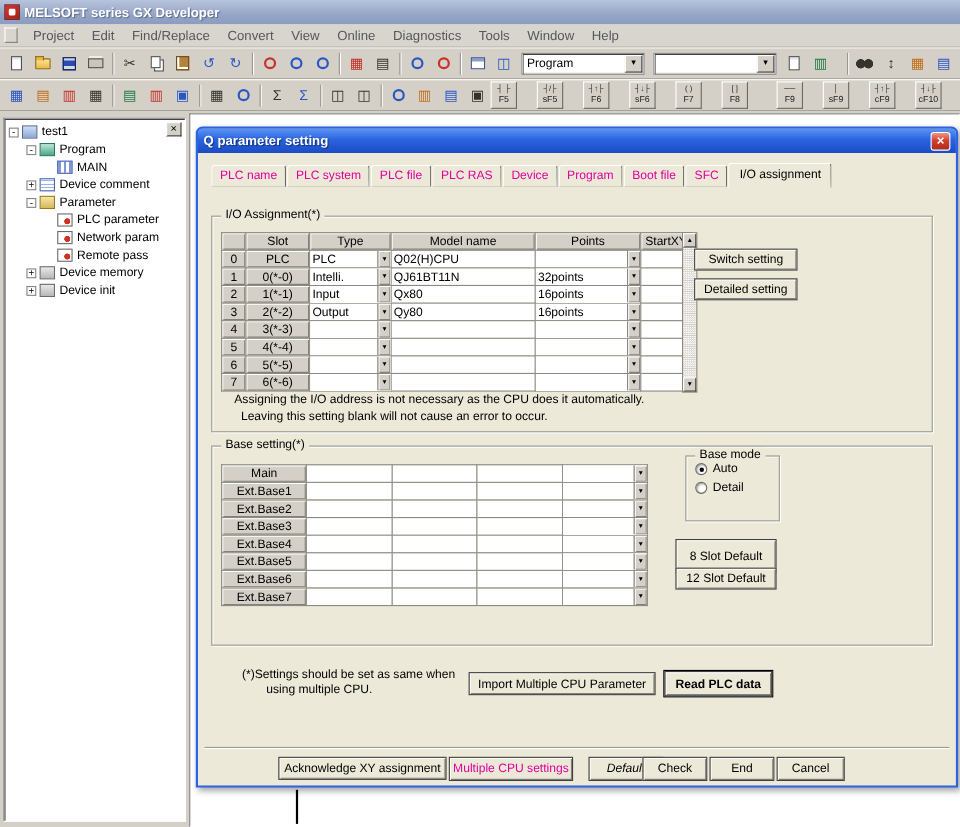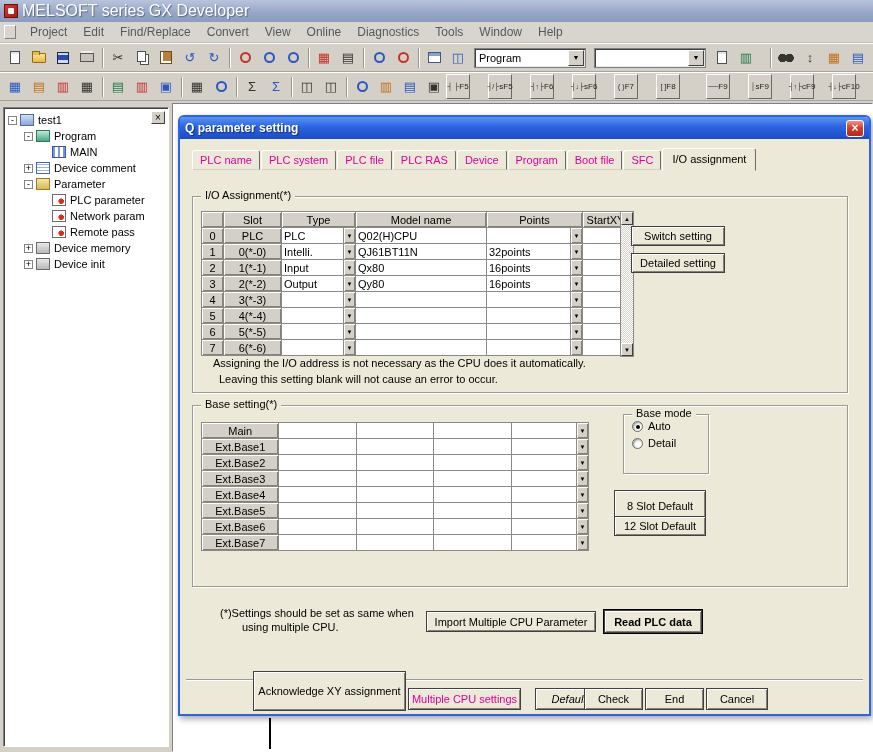--- a/index.html
+++ b/index.html
@@ -5,21 +5,21 @@
   * { margin:0; padding:0; box-sizing:border-box; }
   html,body { width:873px; height:752px; overflow:hidden; }
   body { font-family:"Liberation Sans", sans-serif; font-size:11px; background:#d4d0c8; position:relative; }
 
   
   .titlebar { height:22px; background:linear-gradient(180deg,#b8c4dc,#96a5c6 60%,#8c9cc0);
     display:flex; align-items:center; padding:0 4px; }
   .app-icon { width:14px; height:14px; background:linear-gradient(135deg,#e0332a,#a81c14); border:1px solid #6a0f0a;
     margin-right:4px; position:relative; }
   .app-icon::after { content:""; position:absolute; left:3px; top:3px; width:6px; height:6px; background:#fff; border-radius:1px; }
-  .title-text { color:#fff; font-weight:normal; font-size:16px; text-shadow:1px 1px 1px #5a6a8a; }
+  .title-text { color:#fff; font-weight:bold; font-size:12px; text-shadow:1px 1px 1px #5a6a8a; }
 
   .menubar { height:21px; background:#d8d5ce; display:flex; align-items:center; border-bottom:1px solid #c0bdb4; padding-left:22px; position:relative;}
   .menu-grip { position:absolute; left:4px; top:3px; width:12px; height:14px; border:1px solid #fff; border-right-color:#808080; border-bottom-color:#808080; background:#d8d5ce;}
   .menu-item { padding:2px 8px; color:#55585e; font-size:12px; cursor:default; }
 
   .toolbar { height:29px; background:#d4d0c8; border-top:1px solid #fff; border-bottom:1px solid #a8a49c;
     display:flex; align-items:center; padding:0 3px; }
   .tbtn { width:24px; height:23px; display:flex; align-items:center; justify-content:center;
     border:1px solid transparent; flex:0 0 auto; }
   .sep { width:1px; height:20px; background:#9a968e; box-shadow:1px 0 0 #fff; margin:0 3px; flex:0 0 auto; }
@@ -40,21 +40,21 @@
       radial-gradient(circle at 72% 50%, #35352f 4px, transparent 4.5px); }
   .blue { color:#2b57c4; } .red { color:#c63129; } .green { color:#1f7d4a; } .orange { color:#c2701d; } .dark { color:#33322e; }
 
   .combo { height:20px; background:#fff; border:1px solid #808080; box-shadow:inset 1px 1px 0 #404040, inset -1px -1px 0 #e8e8e8;
     display:flex; align-items:center; margin:0 4px; }
   .combo-text { flex:1; padding:0 4px; font-size:11px; color:#000; }
   .combo-arrow { width:16px; height:16px; margin-right:1px; background:#d4d0c8; border:1px solid; border-color:#fff #404040 #404040 #fff;
     display:flex; align-items:center; justify-content:center; font-size:7px; color:#000; }
 
   .fkey { width:24px; height:25px; border:1px solid; border-color:#fff #6a6a66 #6a6a66 #fff; background:#d4d0c8;
-    display:flex; flex-direction:row; align-items:center; justify-content:center; margin-right:18px; flex:0 0 auto; }
+    display:flex; flex-direction:column; align-items:center; justify-content:center; margin-right:18px; flex:0 0 auto; }
   .fsym { font-size:7px; line-height:8px; color:#222; white-space:nowrap; }
   .flbl { font-size:8px; line-height:9px; color:#222; }
   .fgroup { display:flex; margin-left:8px; flex:0 0 auto; }
 
   
   .workspace { position:absolute; left:0; top:101px; width:873px; height:651px; background:#d4d0c8; }
   .editor-bg { position:absolute; left:172px; top:2px; right:0; bottom:0; background:#fff; border:1px solid; border-color:#808080 #fff #fff #808080; }
   .cursor-line { position:absolute; left:96px; bottom:2px; width:2px; height:31px; background:#000; }
 
   .tree-panel { position:absolute; left:3px; top:6px; width:166px; height:640px; background:#fff;
@@ -615,21 +615,21 @@
         <div class="btn" style="left:421px; top:110px; width:92px; height:20px;">12 Slot Default</div>
       </div>
 
       <div class="note" style="left:40px; top:468px;">(*)Settings should be set as same when</div>
       <div class="note" style="left:62px; top:482px;">using multiple CPU.</div>
       <div class="btn" style="left:246px; top:472px; width:170px; height:21px;">Import Multiple CPU Parameter</div>
       <div class="btn default" style="left:424px; top:471px; width:98px; height:23px; font-weight:bold;">Read PLC data</div>
 
       <div class="hsep" style="top:540px;"></div>
 
-      <div class="btn" style="left:73px; top:532px; width:153px; height:40px;">Acknowledge XY assignment</div>
+      <div class="btn" style="left:73px; top:549px; width:153px; height:21px;">Acknowledge XY assignment</div>
       <div class="btn magenta" style="left:228px; top:549px; width:113px; height:22px;">Multiple CPU settings</div>
       <div class="btn" style="left:355px; top:549px; width:68px; height:22px;font-style:italic;">Default</div>
       <div class="btn" style="left:404px; top:549px; width:59px; height:22px;">Check</div>
       <div class="btn" style="left:465px; top:549px; width:59px; height:22px;">End</div>
       <div class="btn" style="left:526px; top:549px; width:62px; height:22px;text-align:center;">Cancel</div>
     </div>
   </div>
 </div>
 
 </body></html>

